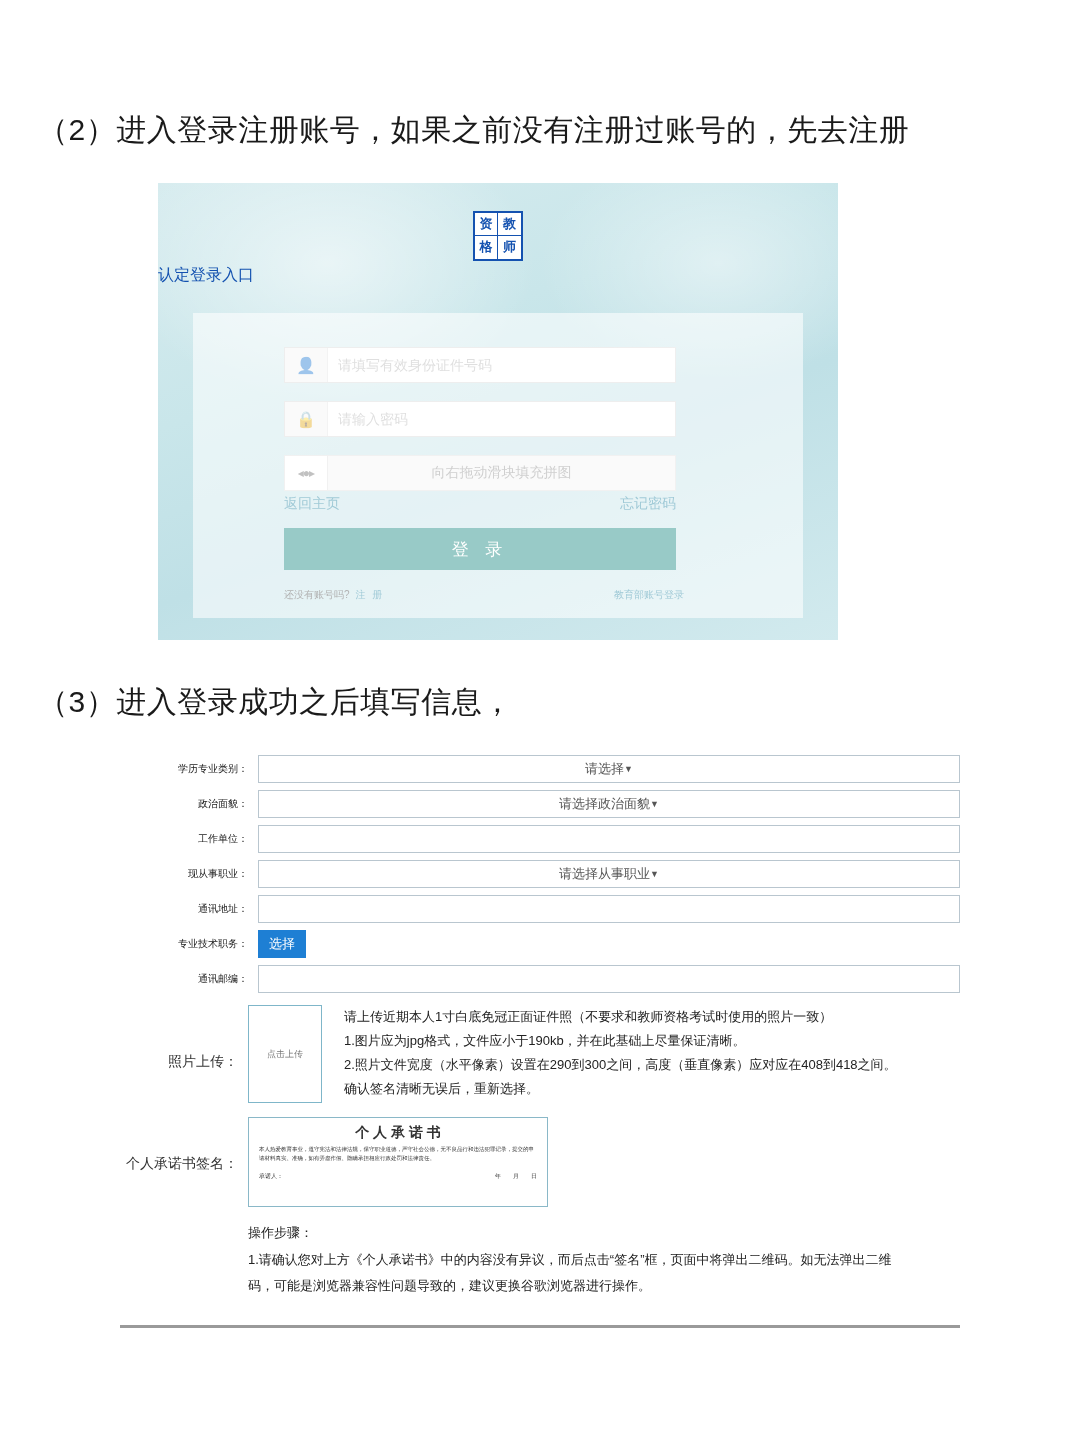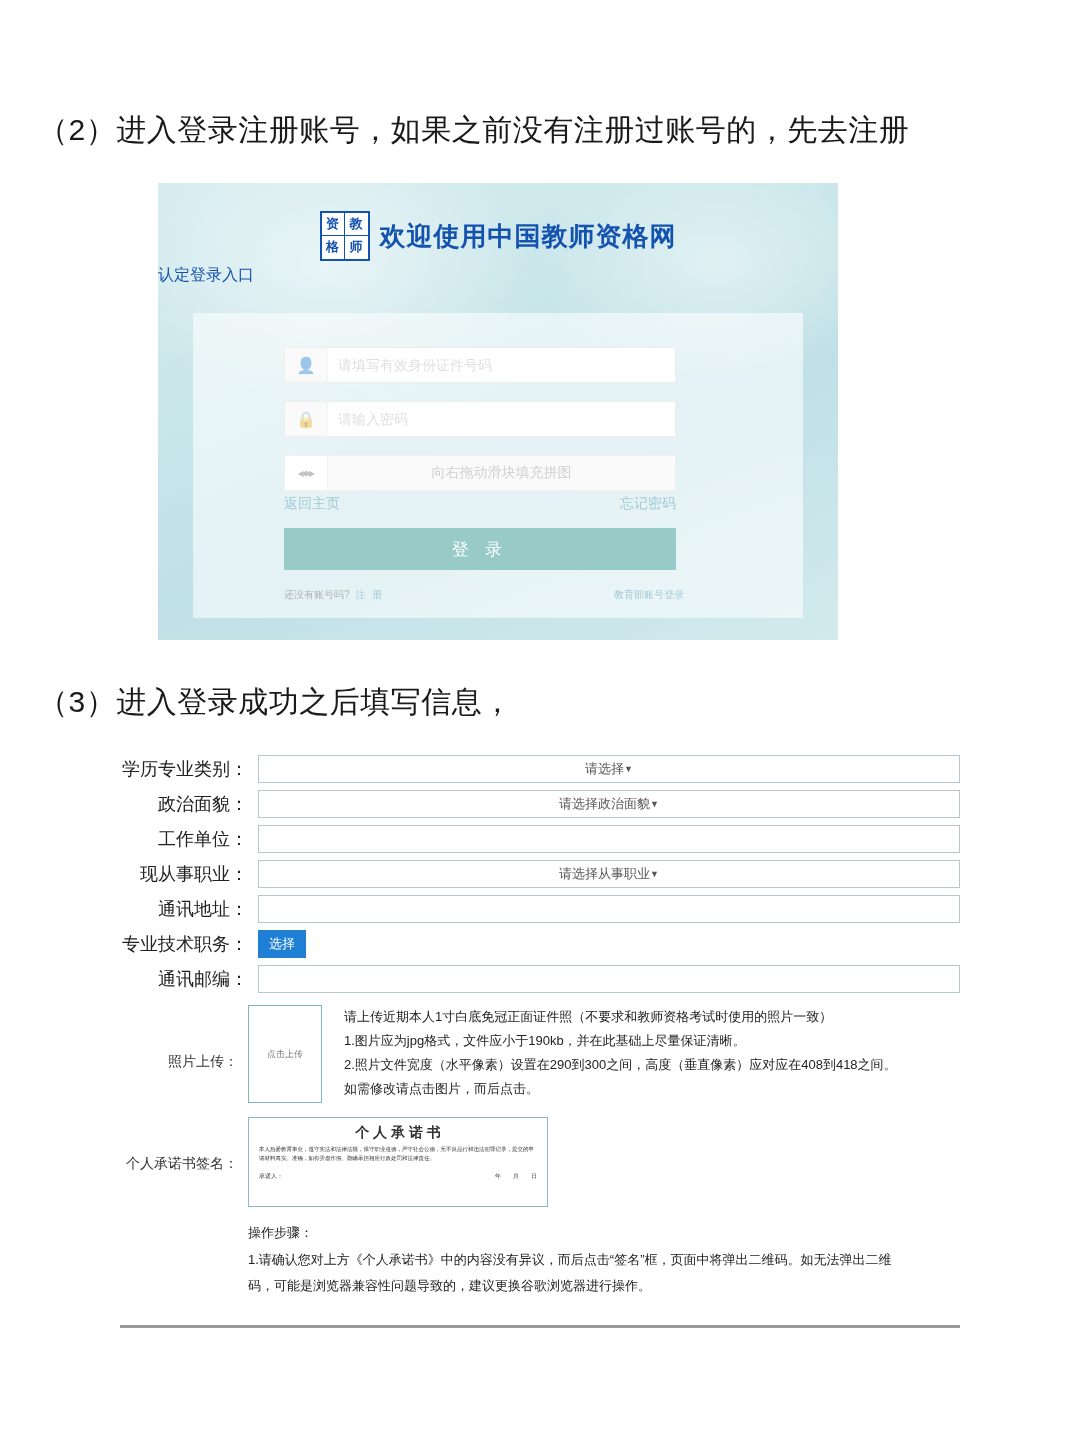--- a/index.html
+++ b/index.html
@@ -226,21 +226,21 @@
   }
   .form-row {
     display: flex;
     align-items: center;
     margin-bottom: 7px;
   }
   .form-label {
     width: 128px;
     text-align: right;
     padding-right: 10px;
-    font-size: 18px;
+    font-size: 10px;
     color: #222;
     white-space: nowrap;
   }
   .form-ctl {
     flex: 1;
     height: 28px;
     border: 1px solid #b9c6cf;
     background: #fff;
     display: flex;
     align-items: center;
@@ -359,21 +359,20 @@
 
 <div class="login-shot">
 
   <div class="brand-row">
     <div class="brand-logo">
       <span>资</span>
       <span>教</span>
       <span>格</span>
       <span>师</span>
     </div>
-    <div class="brand-title">欢迎使用中国教师资格网</div>
   </div>
   <div class="brand-sub">认定登录入口</div>
 
   <div class="login-card"></div>
 
   <div class="field" id="field-id">
     <div class="ficon">👤</div>
     <input type="text" placeholder="请填写有效身份证件号码" style="">
   </div>
 
@@ -460,21 +459,21 @@
 
   <div class="photo-row">
     <div class="photo-label">照片上传：</div>
     <div class="photo-box">
       <span>点击上传</span>
     </div>
     <div class="photo-text">
       <div>请上传近期本人1寸白底免冠正面证件照（不要求和教师资格考试时使用的照片一致）</div>
       <div>1.图片应为jpg格式，文件应小于190kb，并在此基础上尽量保证清晰。</div>
       <div>2.照片文件宽度（水平像素）设置在290到300之间，高度（垂直像素）应对应在408到418之间。</div>
-      <div>如需修改请点击图片，而后点击。</div>
+      <div>确认签名清晰无误后，重新选择。</div>
     </div>
   </div>
 
   <div class="pledge-row">
     <div class="pledge-label">个人承诺书签名：</div>
     <div class="pledge-box">
       <div class="pledge-title">个 人 承 诺 书</div>
       <div class="pledge-body">本人热爱教育事业，遵守宪法和法律法规，保守职业道德，严守社会公德，无不良品行和违法犯罪记录，提交的申请材料真实、准确，如有弄虚作假、隐瞒承担相应行政处罚和法律责任。</div>
       <div class="pledge-sign">
         <span>承诺人：　　</span>

